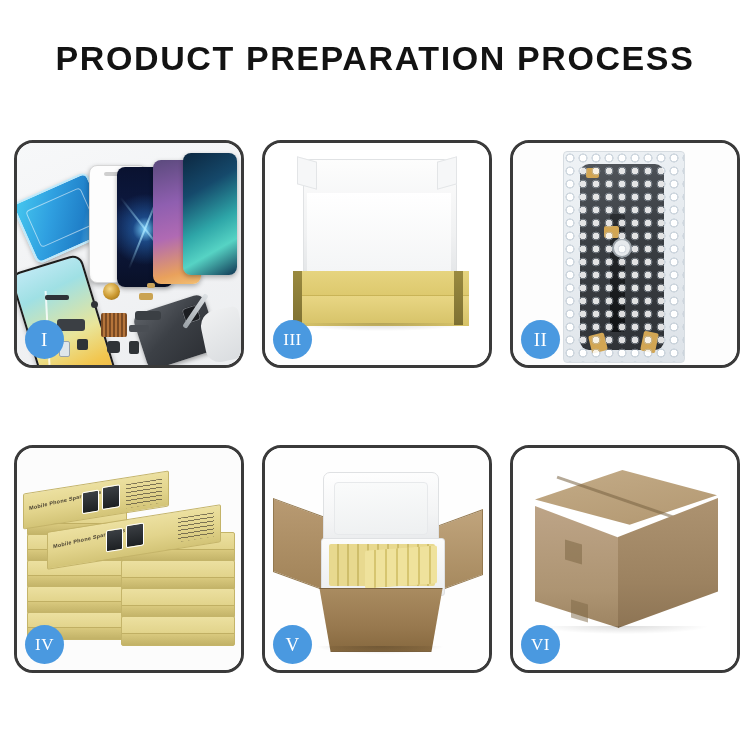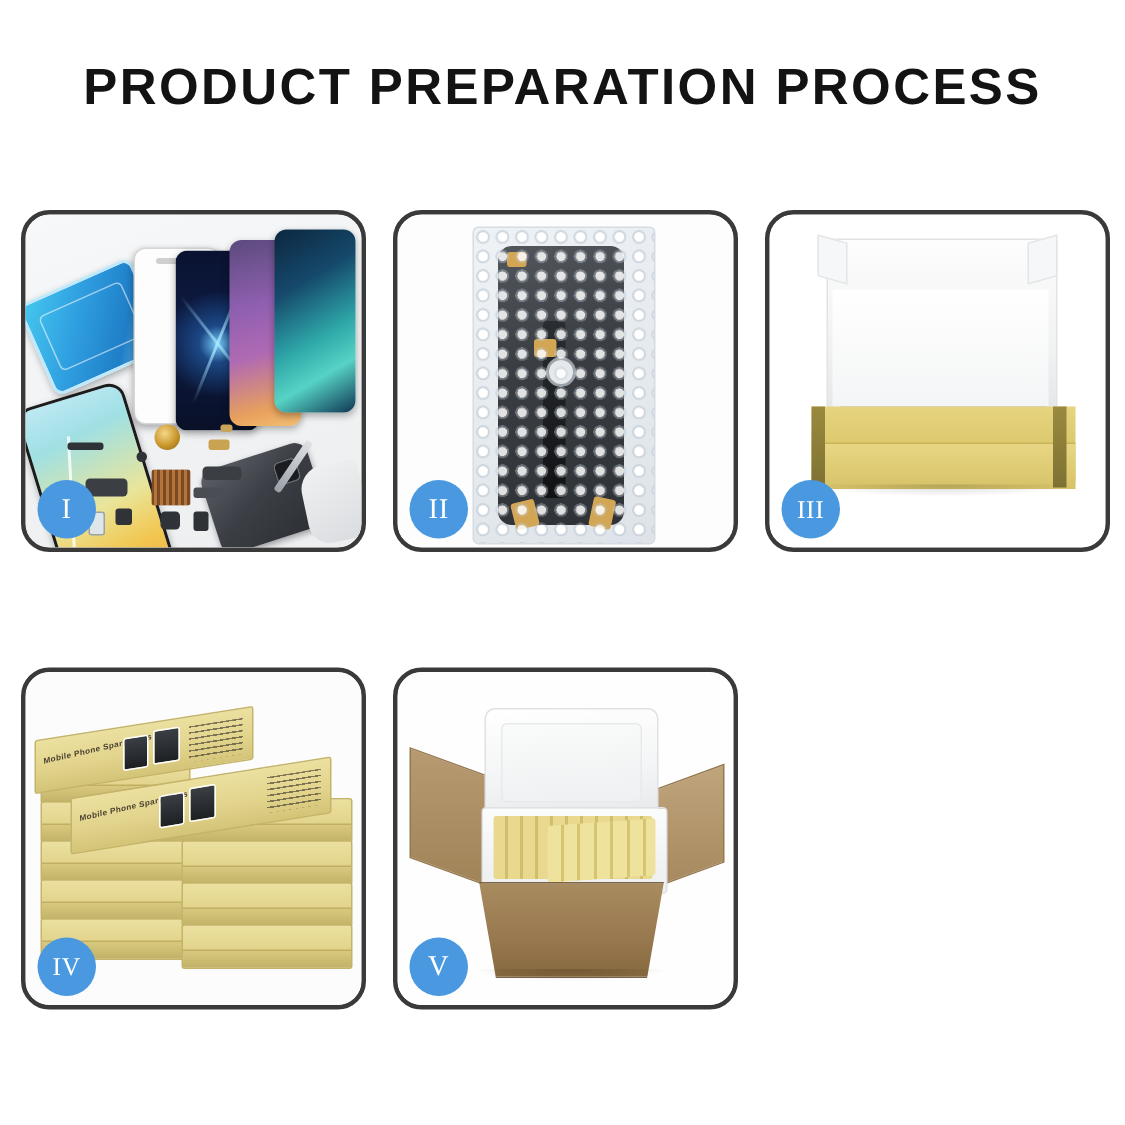--- a/index.html
+++ b/index.html
@@ -559,54 +559,54 @@
         <div class="part tiny1"></div>
         <div class="part tiny2"></div>
         <div class="tool"></div>
         <div class="hand"></div>
       </div>
       <div class="badge">I</div>
     </div>
 
     <div class="panel">
       <div class="panel-photo">
+        <div class="p3-bg"></div>
+        <div class="box3-lid"></div>
+        <div class="box3-lid-tab-l"></div>
+        <div class="box3-lid-tab-r"></div>
+        <div class="box3-foam"></div>
+        <div class="box3-contents"></div>
+        <div class="box3-body"></div>
+        <div class="box3-front"></div>
+        <div class="box3-edge-l"></div>
+        <div class="box3-edge-r"></div>
+        <div class="box3-shadow"></div>
+      </div>
+      <div class="badge wide">III</div>
+    </div>
+
+    <div class="panel">
+      <div class="panel-photo">
         <div class="p2-bg"></div>
         <div class="bubble-pack">
           <div class="bubble-inner"></div>
           <div class="bubble-flexstrip"></div>
           <div class="bubble-connector"></div>
           <div class="bubble-gold bg1"></div>
           <div class="bubble-gold bg2"></div>
           <div class="bubble-gold bg3"></div>
           <div class="bubble-gold bg4"></div>
           <div class="bubble-overlay"></div>
         </div>
       </div>
       <div class="badge">II</div>
     </div>
 
     <div class="panel">
       <div class="panel-photo">
-        <div class="p3-bg"></div>
-        <div class="box3-lid"></div>
-        <div class="box3-lid-tab-l"></div>
-        <div class="box3-lid-tab-r"></div>
-        <div class="box3-foam"></div>
-        <div class="box3-contents"></div>
-        <div class="box3-body"></div>
-        <div class="box3-front"></div>
-        <div class="box3-edge-l"></div>
-        <div class="box3-edge-r"></div>
-        <div class="box3-shadow"></div>
-      </div>
-      <div class="badge wide">III</div>
-    </div>
-
-    <div class="panel">
-      <div class="panel-photo">
         <div class="p4-bg"></div>
         <div class="stack">
           <div class="sbox sL1">
               <div class="sbox-side"></div>
             </div>
           <div class="sbox sL2">
               <div class="sbox-side"></div>
             </div>
           <div class="sbox sL3">
               <div class="sbox-side"></div>
@@ -660,15 +660,28 @@
         <div class="foam-lid"></div>
         <div class="foam-box"></div>
         <div class="yellow-stack"></div>
         <div class="yellow-stack2"></div>
         <div class="carton-body"></div>
         <div class="carton-shadow"></div>
       </div>
       <div class="badge">V</div>
     </div>
 
+    <div class="panel">
+      <div class="panel-photo">
+        <div class="p6-bg"></div>
+        <div class="c6-top"></div>
+        <div class="c6-seam"></div>
+        <div class="c6-left"></div>
+        <div class="c6-right"></div>
+        <div class="c6-tab1"></div>
+        <div class="c6-tab2"></div>
+        <div class="c6-shadow"></div>
+      </div>
+      <div class="badge wide">VI</div>
+    </div>
 
   </div>
 </div>
 
 </body></html>

